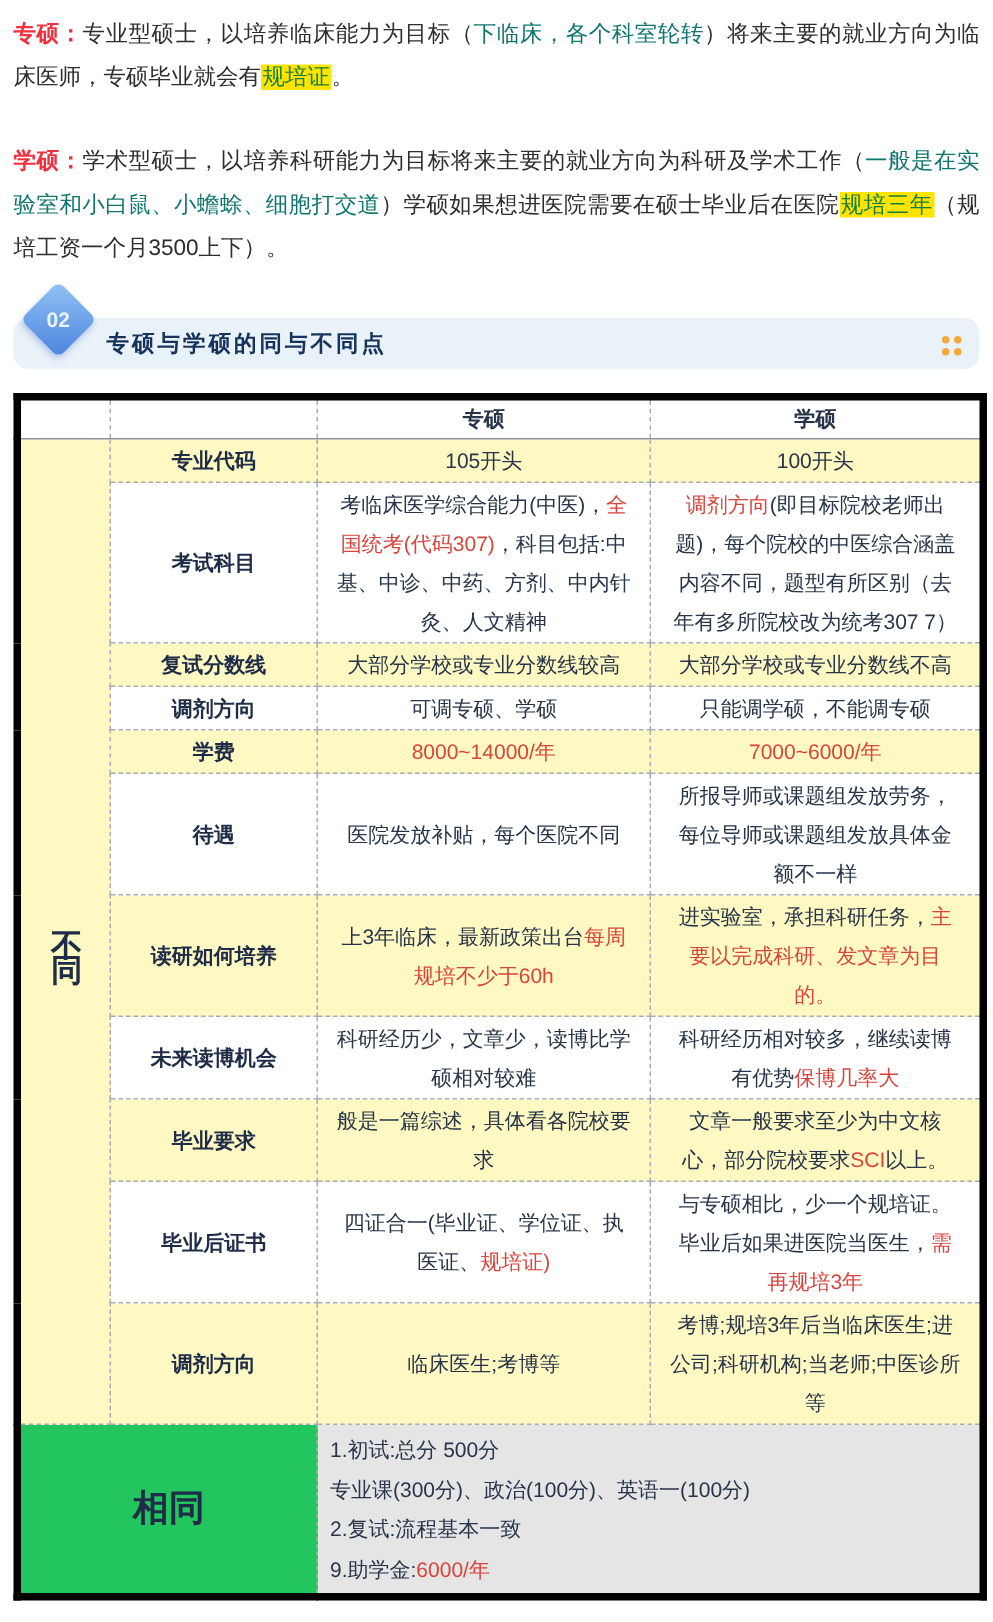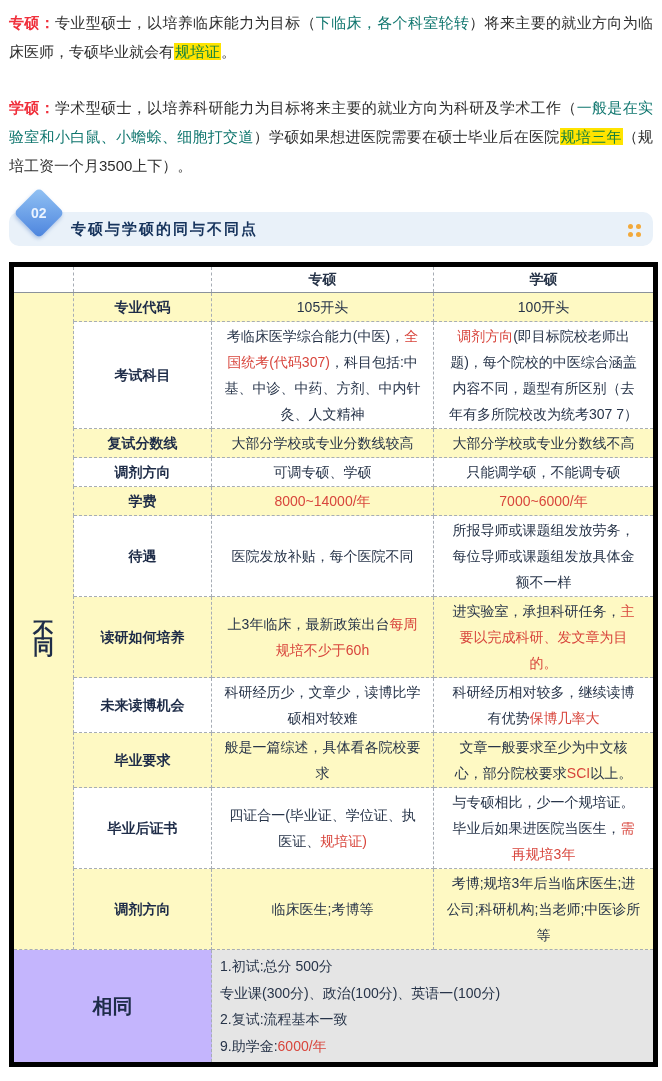--- a/index.html
+++ b/index.html
@@ -50,21 +50,21 @@
     line-height:26px;padding:1px 12px;word-break:break-all;
   }
   .cmp thead td{font-weight:bold;line-height:23px;border-bottom:1px solid #8b929b;padding:1px 4px;}
   .cmp tr.shade td{background:#fef9c3;}
   .cmp td.group-cell{background:#dbe5f1;padding:0;}
   .cmp td.label-cell{font-weight:bold;padding:1px 4px;color:#1e2c48;}
   .vert{
     writing-mode:vertical-rl;text-orientation:upright;margin:0 auto;
     font-size:21px;font-weight:bold;letter-spacing:17px;color:#1e2c48;
   }
-  .cmp td.same-label{font-size:20px;font-weight:bold;color:#1e2c48;background:#c4b5fd;}
+  .cmp td.same-label{font-size:24px;font-weight:bold;color:#1e2c48;background:#22c55e;}
   .cmp td.same-content{text-align:left;line-height:26.5px;padding:3px 8px;background:#e5e5e5;}
 </style>
 </head>
 <body>
 
 <p class="intro"><span class="seg label">专硕：</span><span class="seg">专业型硕士，以培养临床能力为目标（</span><span class="seg blue">下临床，各个科室轮转</span><span class="seg">）将来主要的就业方向为临床医师，专硕毕业就会有</span><span class="seg hl">规培证</span><span class="seg">。</span></p>
 
 <p class="intro"><span class="seg label">学硕：</span><span class="seg">学术型硕士，以培养科研能力为目标将来主要的就业方向为科研及学术工作（</span><span class="seg blue">一般是在实验室和小白鼠、小蟾蜍、细胞打交道</span><span class="seg">）学硕如果想进医院需要在硕士毕业后在医院</span><span class="seg hl">规培三年</span><span class="seg">（规培工资一个月3500上下）。</span></p>
 
 <div class="sec-wrap">

